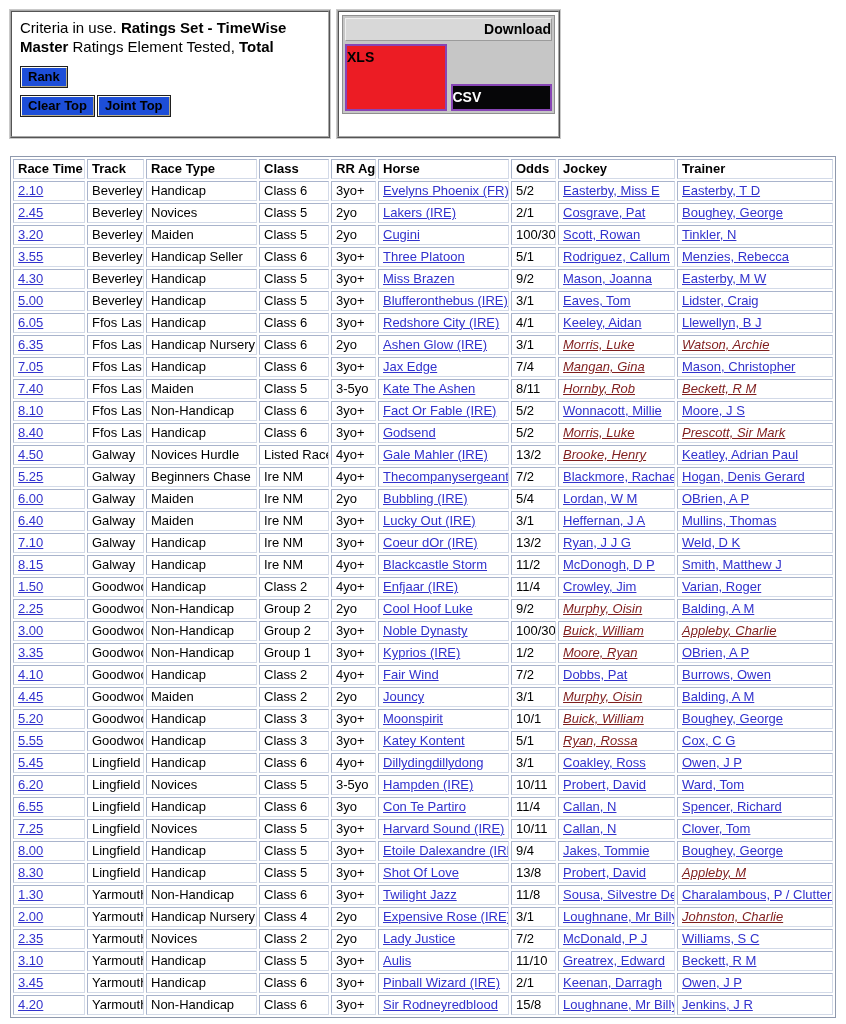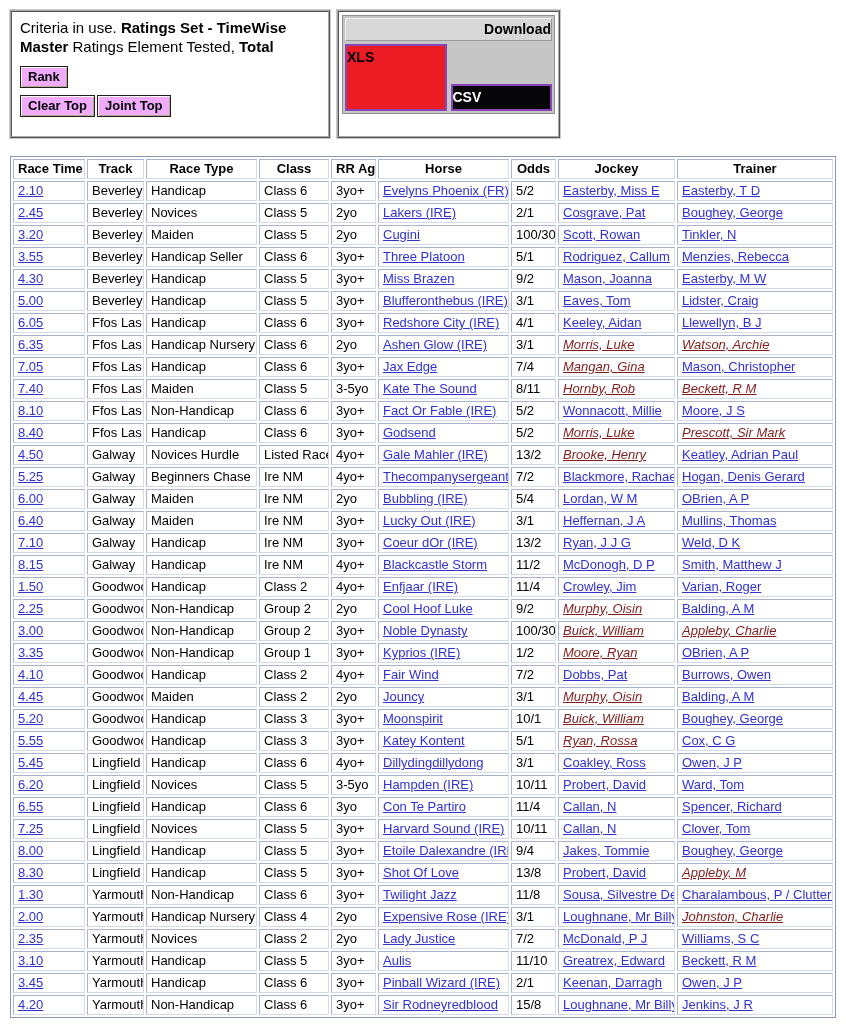--- a/index.html
+++ b/index.html
@@ -19,21 +19,21 @@
     background:#fff;
   }
   .criteria-box {
     width:320px; height:128px;
     padding:6px 8px;
     font-size:15px; line-height:19px;
   }
   .criteria-text b { font-weight:bold; }
   .btn {
     display:inline-block;
-    background:#f0abfc;
+    background:#1d4ed8;
     border:1px solid #1f1f1f;
     box-shadow: inset 1px 1px 0 #fffdf0, inset -1px -1px 0 #b4ab8a;
     font-family:"Liberation Sans", sans-serif;
     font-size:13px; font-weight:bold; color:#000;
     padding:2px 7px 3px 7px;
     margin:0; cursor:pointer;
   }
   .btn-row1 { margin-top:10px; }
   .btn-row2 { margin-top:7px; display:flex; gap:2px; }
 
@@ -78,21 +78,21 @@
     font-size:13px;
     padding:1px 4px 2px 4px;
     height:17px;
     overflow:hidden;
     white-space:nowrap;
     text-align:left;
     font-weight:normal;
     background:#fff;
   }
   table.races th {
-    text-align:center;
+    text-align:left;
     font-weight:bold;
   }
   .c-time{width:72px}.c-track{width:57px}.c-type{width:111px}.c-cls{width:70px}
   .c-age{width:45px}.c-horse{width:131px}.c-odds{width:45px}.c-jockey{width:117px}
   .c-trainer{width:auto}
   a.lnk { color:#3232cd; text-decoration:underline; cursor:pointer; }
   a.lnk.v { color:#7f1d1d;font-style:italic; }
 </style>
 </head>
 <body>
@@ -241,21 +241,21 @@
             <td class="c-odds">7/4</td>
             <td class="c-jockey"><a class="lnk v">Mangan, Gina</a></td>
             <td class="c-trainer"><a class="lnk">Mason, Christopher</a></td>
           </tr>
           <tr>
             <td class="c-time"><a class="lnk">7.40</a></td>
             <td class="c-track">Ffos Las</td>
             <td class="c-type">Maiden</td>
             <td class="c-cls">Class 5</td>
             <td class="c-age">3-5yo</td>
-            <td class="c-horse"><a class="lnk">Kate The Sound</a></td>
+            <td class="c-horse"><a class="lnk">Kate The Ashen</a></td>
             <td class="c-odds">8/11</td>
             <td class="c-jockey"><a class="lnk v">Hornby, Rob</a></td>
             <td class="c-trainer"><a class="lnk v">Beckett, R M</a></td>
           </tr>
           <tr>
             <td class="c-time"><a class="lnk">8.10</a></td>
             <td class="c-track">Ffos Las</td>
             <td class="c-type">Non-Handicap</td>
             <td class="c-cls">Class 6</td>
             <td class="c-age">3yo+</td>

